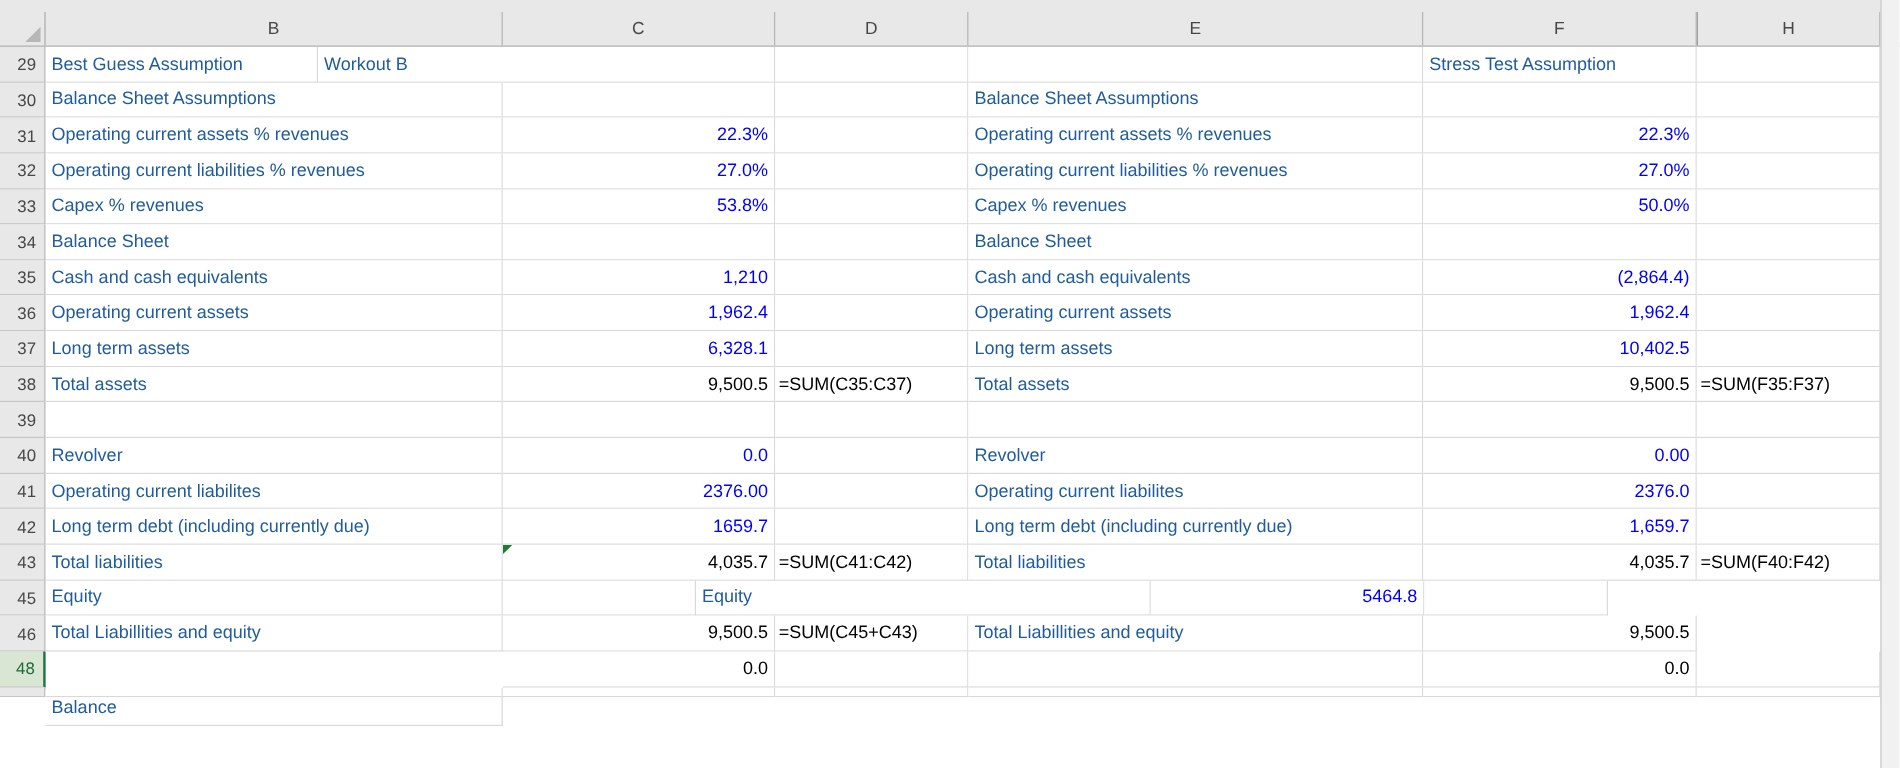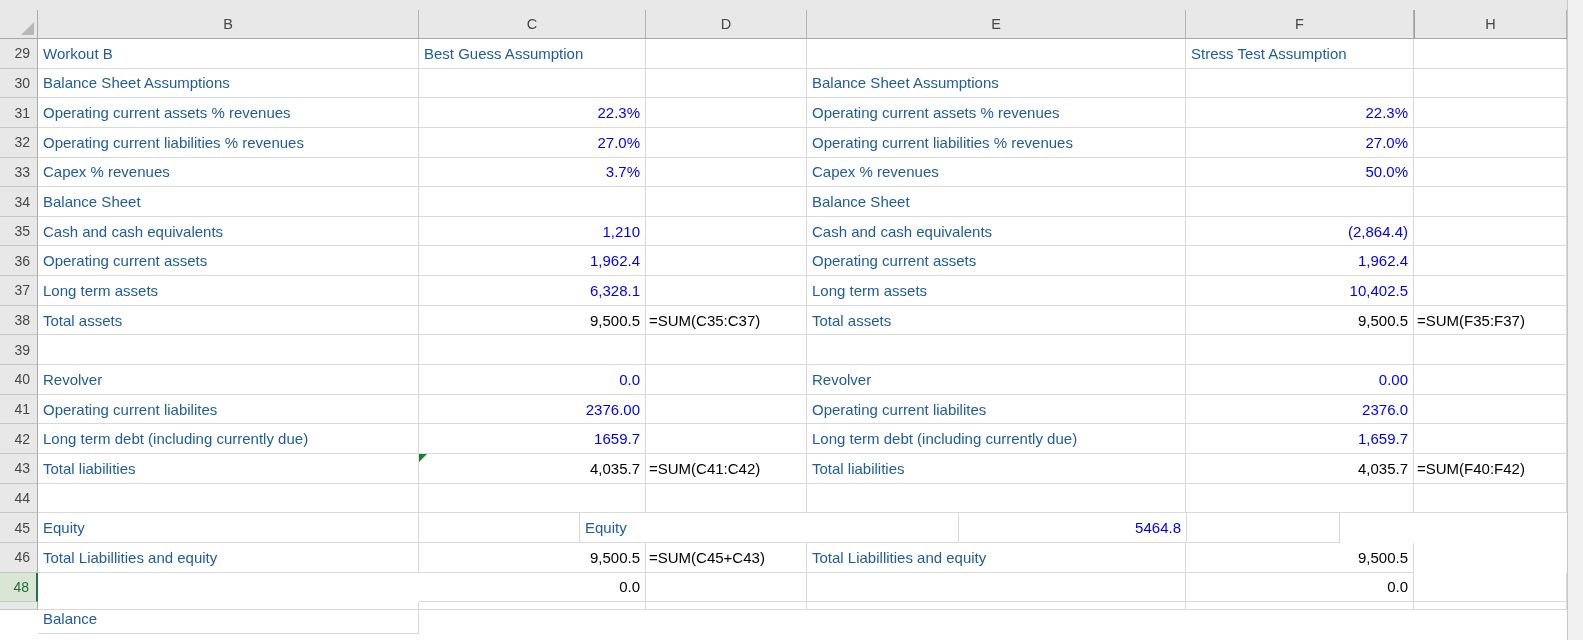--- a/index.html
+++ b/index.html
@@ -90,25 +90,25 @@
       <div class="col-h col-D" style="width: 161px;">D</div>
       <div class="col-h col-E" style="width: 379px;">E</div>
       <div class="col-h col-F" style="width: 228px;">F</div>
       <div class="col-h col-H" style="width: 153px;">H</div>
       <div class="header-filler" id="headerFiller"></div>
   </div>
 
   <div class="grid" id="grid">
       <div class="row">
         <div class="rownum">29</div>
-        <div class="cell col-B label" style="width: 381px;">
-          <span>Workout B</span>
-        </div>
         <div class="cell col-C label" style="width: 227px;">
           <span>Best Guess Assumption</span>
+        </div>
+        <div class="cell col-B label" style="width: 381px;">
+          <span>Workout B</span>
         </div>
         <div class="cell col-D" style="width: 161px;"></div>
         <div class="cell col-E" style="width: 379px;"></div>
         <div class="cell col-F label" style="width: 228px;">
           <span>Stress Test Assumption</span>
         </div>
         <div class="cell col-H" style="width: 153px;"></div>
       </div>
       <div class="row">
         <div class="rownum">30</div>
@@ -156,21 +156,21 @@
           <span>27.0%</span>
         </div>
         <div class="cell col-H" style="width: 153px;"></div>
       </div>
       <div class="row">
         <div class="rownum">33</div>
         <div class="cell col-B label" style="width: 381px;">
           <span>Capex % revenues</span>
         </div>
         <div class="cell col-C input" style="width: 227px;">
-          <span>3.7%</span>
+          <span>53.8%</span>
         </div>
         <div class="cell col-D" style="width: 161px;"></div>
         <div class="cell col-E label" style="width: 379px;">
           <span>Capex % revenues</span>
         </div>
         <div class="cell col-F input" style="width: 228px;">
           <span>50.0%</span>
         </div>
         <div class="cell col-H" style="width: 153px;"></div>
       </div>
@@ -333,29 +333,20 @@
         </div>
         <div class="cell col-E label" style="width: 379px;">
           <span>Total liabilities</span>
         </div>
         <div class="cell col-F total" style="width: 228px;">
           <span>4,035.7</span>
         </div>
         <div class="cell col-H formula" style="width: 153px;">
           <span>=SUM(F40:F42)</span>
         </div>
-      </div>
-      <div class="row">
-        <div class="rownum">44</div>
-        <div class="cell col-B" style="width: 381px;"></div>
-        <div class="cell col-C" style="width: 227px;"></div>
-        <div class="cell col-D" style="width: 161px;"></div>
-        <div class="cell col-E" style="width: 379px;"></div>
-        <div class="cell col-F" style="width: 228px;"></div>
-        <div class="cell col-H" style="width: 153px;"></div>
       </div>
       <div class="row">
         <div class="rownum">45</div>
         <div class="cell col-B label" style="width: 381px;">
           <span>Equity</span>
         </div>
         <div class="cell col-D" style="width: 161px;"></div>
         <div class="cell col-E label" style="width: 379px;">
           <span>Equity</span>
         </div>

